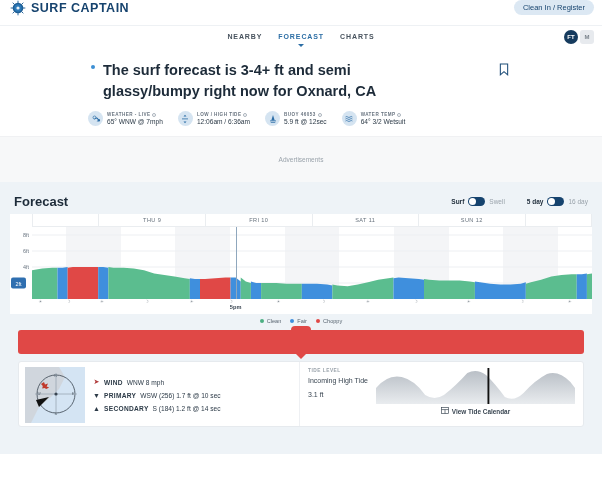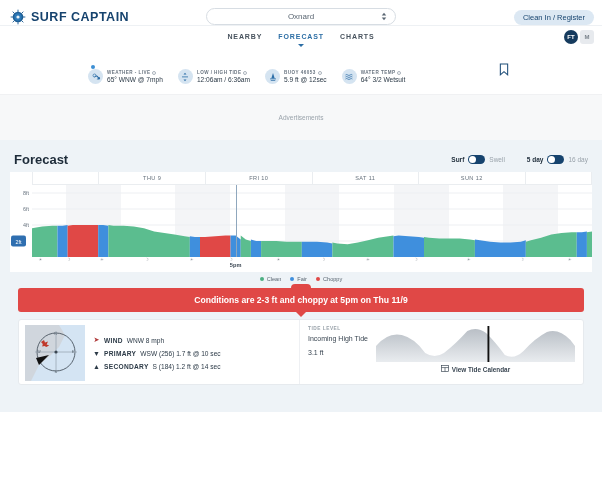--- a/index.html
+++ b/index.html
@@ -6,21 +6,21 @@
   html, body {
     width: 602px; height: 500px;
     font-family: "Liberation Sans", sans-serif;
     background: #ffffff;
     overflow: hidden;
   }
   .page { width: 602px; height: 500px; position: relative; background:#fff; }
 
   
   .topbar {
-    height: 26px; background:#fff; display:flex; align-items:flex-end;
+    height: 26px; background:#fff; display:flex; align-items:flex-start;
     padding: 0 10px; position:relative; border-bottom:1px solid #eef1f4;
   }
   .brand { display:flex; align-items:center; gap:5px; }
   .brand-mark { width:16px; height:16px; flex:0 0 16px; }
   .brand-text {
     font-size:12.5px; font-weight:bold; color:#16436e; letter-spacing:0.5px;
   }
   .searchbox {
     position:absolute; left:50%; transform:translateX(-50%);
     width:190px; height:17px; border:1px solid #d7dde3; border-radius:9px;
@@ -209,29 +209,20 @@
             <line x1="4" y1="4" x2="6.5" y2="6.5"></line>
               <line x1="17.5" y1="17.5" x2="20" y2="20"></line>
             <line x1="20" y1="4" x2="17.5" y2="6.5"></line>
               <line x1="6.5" y1="17.5" x2="4" y2="20"></line>
           </g>
         </svg>
       </span>
       <span class="brand-text">SURF CAPTAIN</span>
     </div>
 
-    <div class="searchbox">
-      <span>Oxnard</span>
-      <span class="spin">
-        <svg viewBox="0 0 8 12" width="6" height="9">
-            <path d="M4 1 L7 4.6 L1 4.6 Z" fill="#5a6672"></path>
-            <path d="M4 11 L7 7.4 L1 7.4 Z" fill="#5a6672"></path>
-          </svg>
-      </span>
-    </div>
 
     <div class="signin">Clean In / Register</div>
   </div>
 
   <div class="navbar">
     <div class="navlinks">
       <div class="navlink">NEARBY</div>
       <div class="navlink active">
         <span>FORECAST</span>
         <span class="caret"></span>
@@ -240,20 +231,21 @@
     </div>
     <div class="units">
       <span class="unit-pill on">FT</span>
       <span class="unit-pill off">M</span>
     </div>
   </div>
 
   <div class="hero">
     <div class="hero-inner">
       <span class="live-dot"></span>
+      <div class="hero-title">The surf forecast is 3-4+ ft and semi glassy/bumpy right now for Oxnard, CA</div>
       <span class="bookmark">
         <svg viewBox="0 0 12 16" width="10" height="13">
             <path d="M1.5 1.2 H10.5 V14.5 L6 10.6 L1.5 14.5 Z" fill="none" stroke="#1f4e79" stroke-width="1.3"></path>
           </svg>
       </span>
     </div>
 
     <div class="cond-strip">
 
       <div class="cond">
@@ -441,21 +433,20 @@
           <span>Fair</span>
         </span>
         <span class="lg">
           <span class="lg-dot" style="background:#e04846"></span>
           <span>Choppy</span>
         </span>
       </div>
 
       <div class="banner">
         <span class="banner-notch"></span>
-        <span>Conditions are 2-3 ft and choppy at 5pm on Thu 11/9</span>
         <span class="banner-tri"></span>
       </div>
 
       <div class="detail">
         <div class="dleft">
           <div class="compass">
             <svg viewBox="0 0 60 56" width="60" height="56">
               <rect width="60" height="56" fill="#d4e4f3"></rect>
               <path d="M18 0 L34 0 L40 10 L34 22 L26 30 L14 40 L6 56 L0 56 L0 0 Z" fill="#cfd4d8" opacity="0.85"></path>
               <circle cx="31" cy="27" r="19" fill="none" stroke="#4a5560" stroke-width="0.9"></circle>

